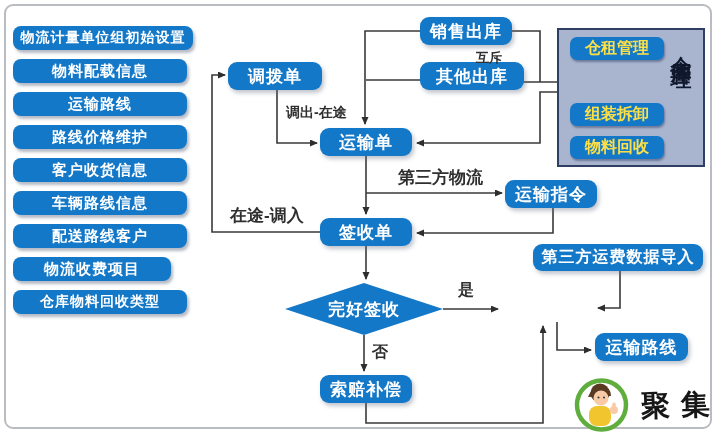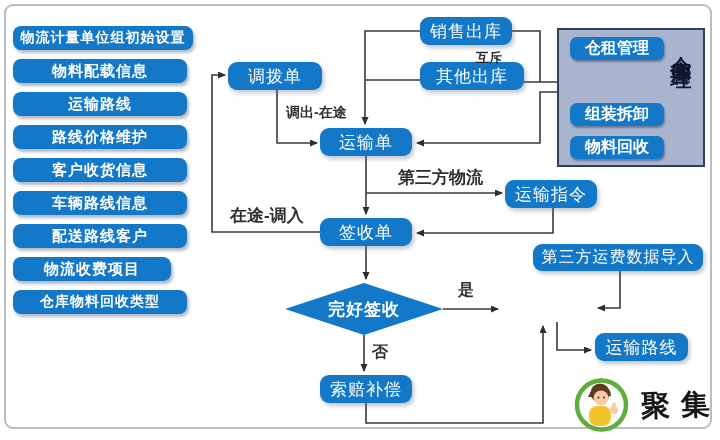--- a/index.html
+++ b/index.html
@@ -8,31 +8,31 @@
   #stage{position:absolute;left:0;top:0;width:720px;height:440px;border-radius:10px;}
   .frame{position:absolute;left:4px;top:4px;width:708px;height:425px;
          border:2px solid #b9bcc0;border-radius:9px;background:#ffffff;box-sizing:border-box;}
   
   .sbtn{position:absolute;left:13px;height:24px;background:#1478c8;color:#ffffff;
         border-radius:8px;display:flex;align-items:center;justify-content:center;
         font-weight:bold;font-size:15px;letter-spacing:1px;
         box-shadow:2px 3px 3px rgba(110,120,140,.5);white-space:nowrap;}
   
   .node{position:absolute;background:#1478c8;color:#ffffff;border-radius:9px;
-        display:flex;align-items:center;justify-content:center;font-weight:normal;
+        display:flex;align-items:center;justify-content:center;font-weight:bold;
         font-size:17px;letter-spacing:1px;box-shadow:2px 3px 4px rgba(100,110,130,.4);
         white-space:nowrap;box-sizing:border-box;}
   .diamond{position:absolute;left:285px;top:283px;width:158px;height:52px;
         background:#1478c8;color:#ffffff;display:flex;align-items:center;justify-content:center;
         font-weight:bold;font-size:17px;letter-spacing:1px;
         clip-path:polygon(50% 0,100% 50%,50% 100%,0 50%);}
   
   .panel{position:absolute;left:557px;top:28px;width:148px;height:139px;
         background:#a9b4cf;border:2px solid #2e3f63;box-sizing:border-box;}
-  .pbtn{position:absolute;left:11px;width:94px;height:23px;background:#1478c8;color:#ffffff;
+  .pbtn{position:absolute;left:11px;width:94px;height:23px;background:#1478c8;color:#fde047;
         border-radius:7px;display:flex;align-items:center;justify-content:center;
         font-weight:bold;font-size:16px;box-shadow:1px 2px 2px rgba(40,55,90,.45);white-space:nowrap;}
   .ptitle{position:absolute;right:8px;top:9px;height:122px;writing-mode:vertical-rl;
         text-orientation:upright;font-size:21px;font-weight:bold;color:#10182e;
         letter-spacing:4px;display:flex;align-items:center;}
   
   .elabel{position:absolute;color:#2f2f2f;font-weight:bold;white-space:nowrap;}
   svg.lines{position:absolute;left:0;top:0;z-index:1;}
   .node,.diamond,.panel,.sbtn{z-index:2;}
   .elabel{z-index:3;}

